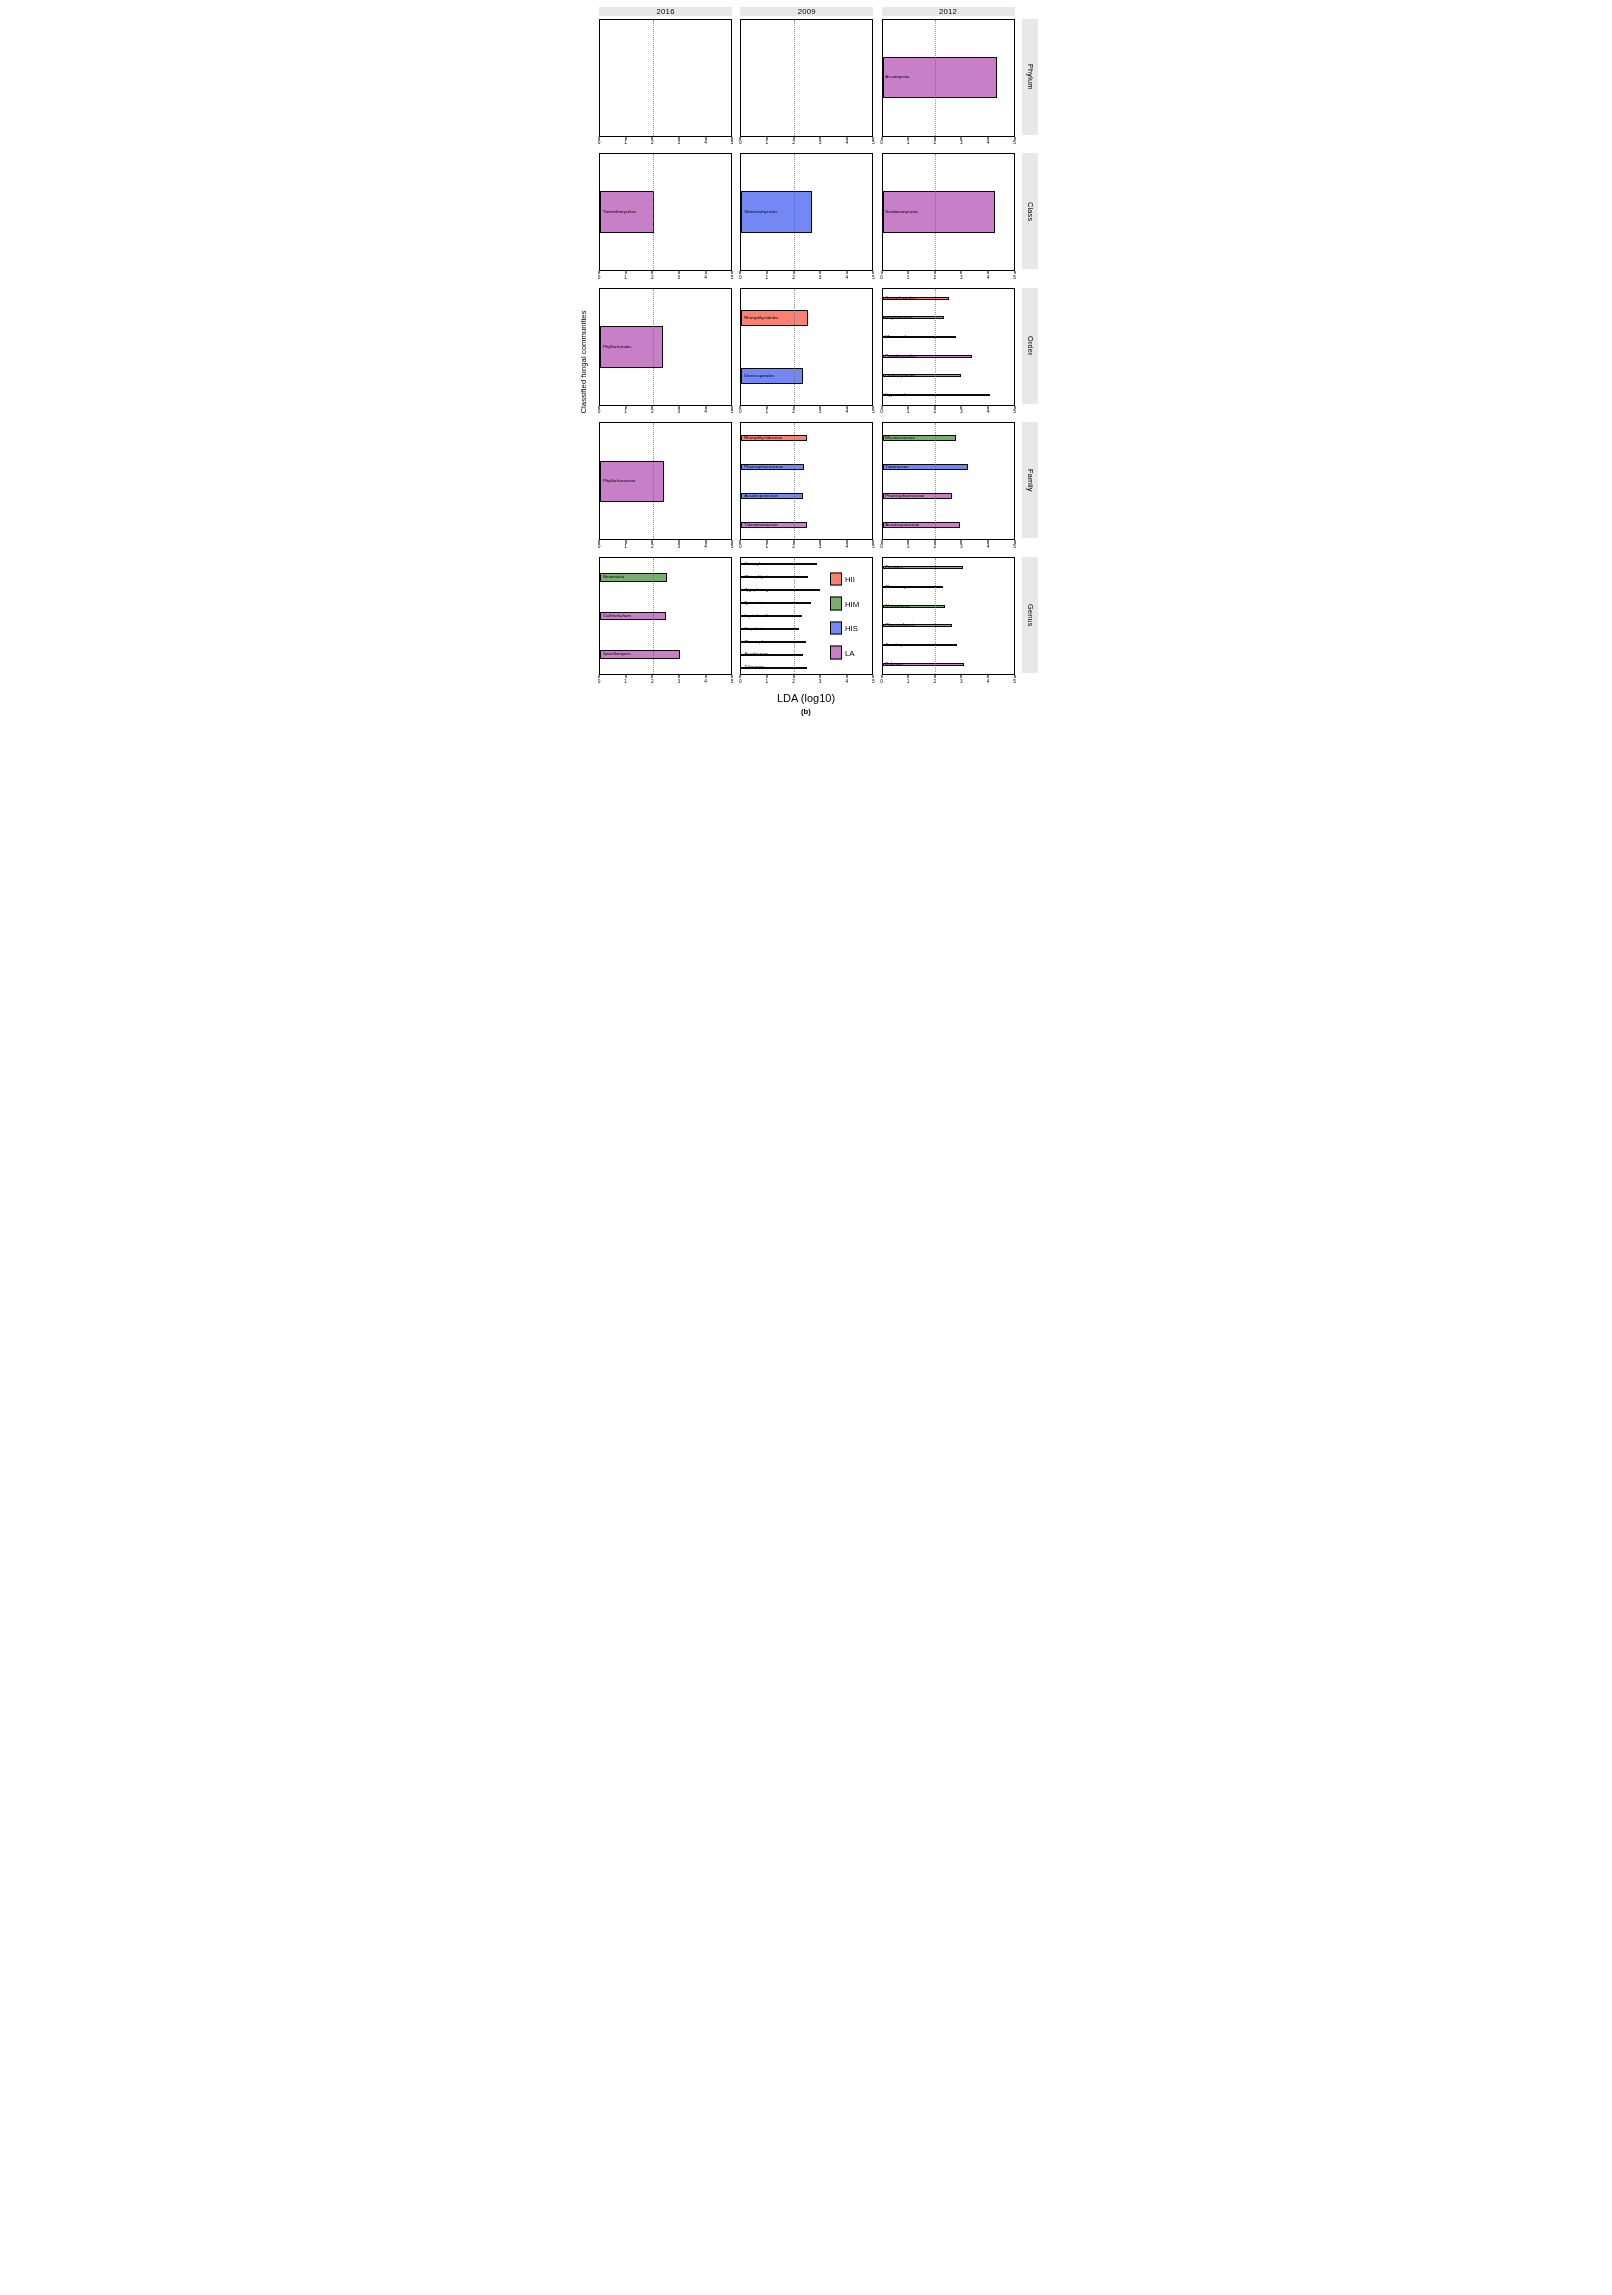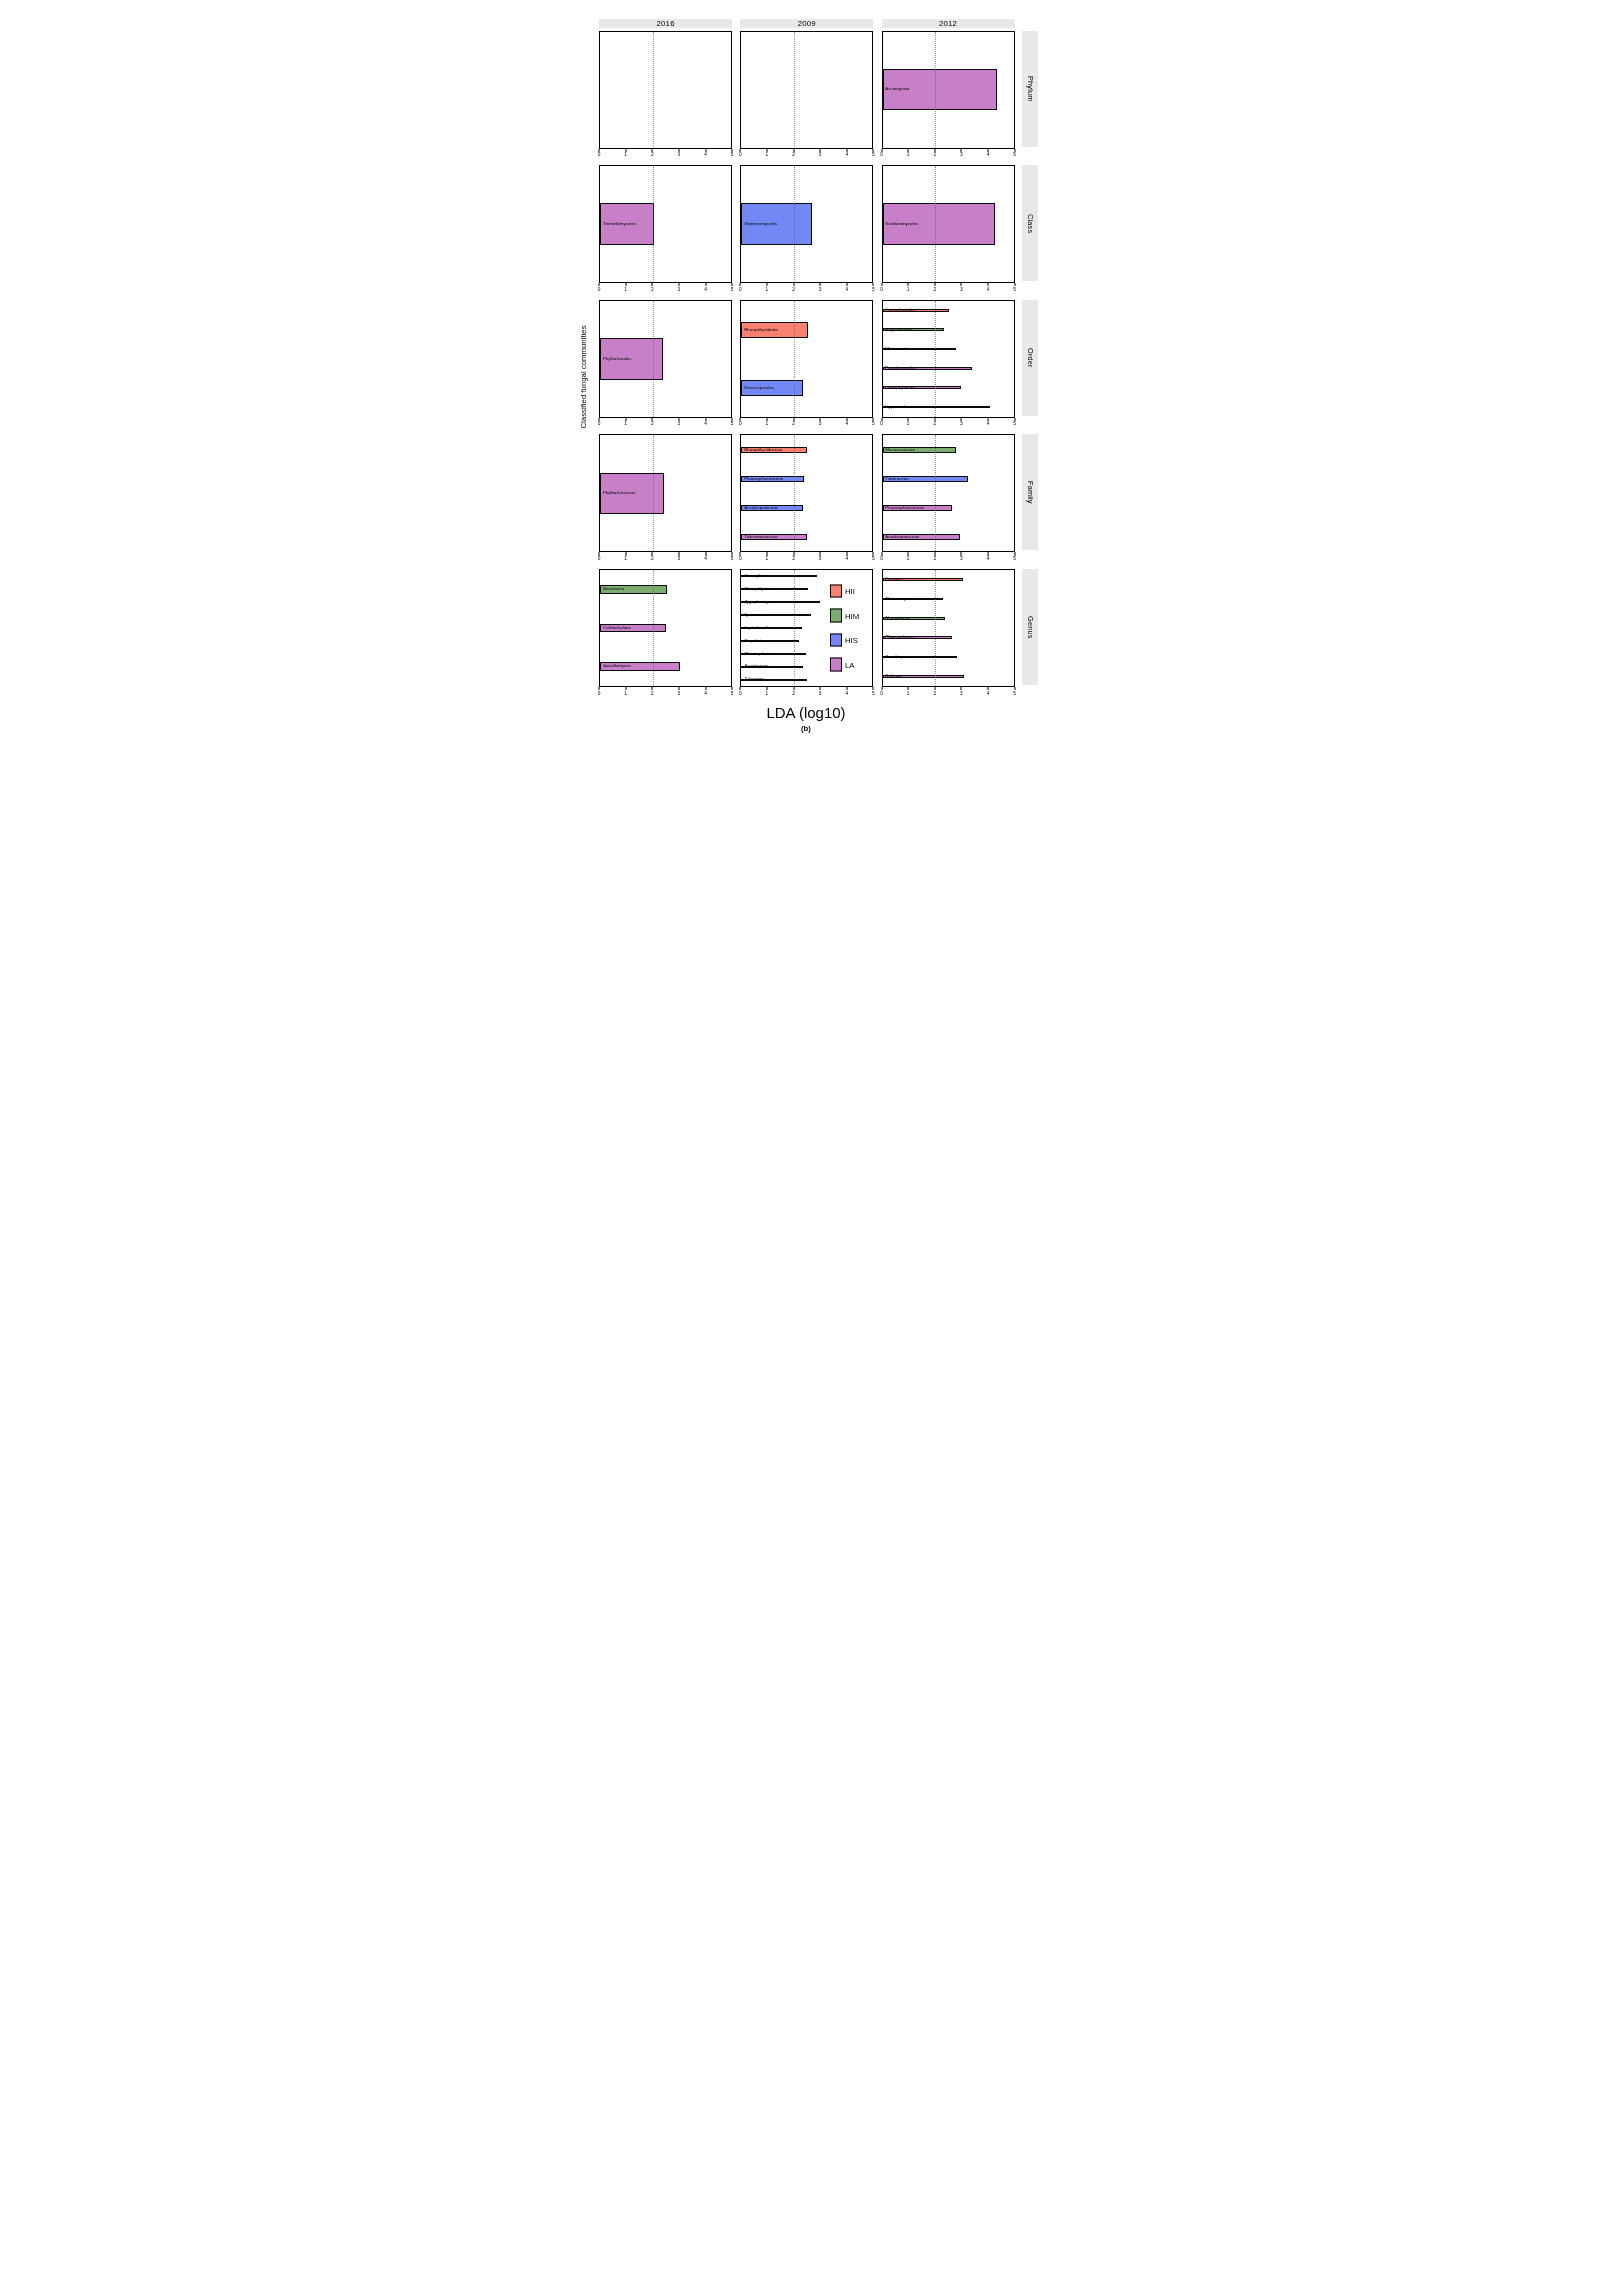--- a/index.html
+++ b/index.html
@@ -1,16 +1,16 @@
 <!DOCTYPE html>
 <html style="font-size:7.3px"><head>
 <meta charset="utf-8">
 <style>
   html,body{margin:0;padding:0;background:#ffffff;font-family:"Liberation Sans", sans-serif;color:#000;}
-  #fig{position:relative;width:464px;margin:16px auto;padding:2.8px 0 4.6px 0;}
+  #fig{position:relative;width:464px;margin:4px auto;padding:2.8px 0 4.6px 0;}
   .hdr-row{display:flex;align-items:stretch;margin-bottom:2.8px;}
   .col-spacer{width:21px;flex:none;}
   .strip-spacer{width:15.6px;flex:none;margin-left:3.7px;}
   .hdr-strip{flex:1;margin:0 4.1px;background:#e8e8e8;display:flex;align-items:center;justify-content:center;
              font-size:7.8px;letter-spacing:0.2px;}
   .facet-row{display:flex;align-items:flex-start;margin-bottom:4.6px;}
   .panel-wrap{flex:1;margin:0 4.1px;display:flex;flex-direction:column;}
   .panel{position:relative;height:116px;background:#fff;border:1.1px solid #000;}
   .refline{position:absolute;top:0;bottom:0;width:0;border-left:0.9px dotted rgba(90,90,90,.65);z-index:5;}
   .slots{position:absolute;inset:0;display:flex;flex-direction:column;}
@@ -18,21 +18,21 @@
   .bar{position:relative;box-sizing:border-box;border:0.9px solid #0a0a0a;display:flex;align-items:center;z-index:2;}
   .bar .lbl{font-size:4.4px;line-height:1;padding-left:1.8px;white-space:nowrap;color:#000;}
   .genus .bar .lbl{font-style:italic;}
   .axis{position:relative;height:12px;}
   .tick{position:absolute;top:0;width:0.9px;height:3.2px;background:#000;transform:translateX(-0.5px);}
   .ticklbl{position:absolute;top:3.7px;font-size:4.8px;transform:translateX(-50%);}
   .row-strip{width:15.6px;flex:none;margin-left:3.7px;background:#e8e8e8;display:flex;align-items:center;justify-content:center;}
   .row-strip span{writing-mode:vertical-rl;font-size:7.3px;letter-spacing:0.2px;}
   #ylabel{position:absolute;left:-0.9px;top:50%;transform:translateY(-50%);width:21px;display:flex;align-items:center;justify-content:center;}
   #ylabel span{writing-mode:vertical-rl;transform:rotate(180deg);font-size:7.8px;}
-  #xlabel{text-align:center;font-size:15px;margin:4.6px 0 1.8px 0;}
+  #xlabel{text-align:center;font-size:11px;margin:4.6px 0 1.8px 0;}
   #caption{text-align:center;font-size:7.8px;font-weight:bold;margin-top:3.7px;}
   #legend{position:absolute;right:10%;top:50%;transform:translateY(-50%);display:flex;flex-direction:column;gap:11px;z-index:6;}
   .leg-item{display:flex;align-items:center;}
   .leg-swatch{width:9.6px;height:11.5px;border:1.1px solid #000;flex:none;}
   .leg-label{font-size:7.8px;margin-left:3.2px;}
 </style>
 </head>
 <body>
 
 <div id="fig">

